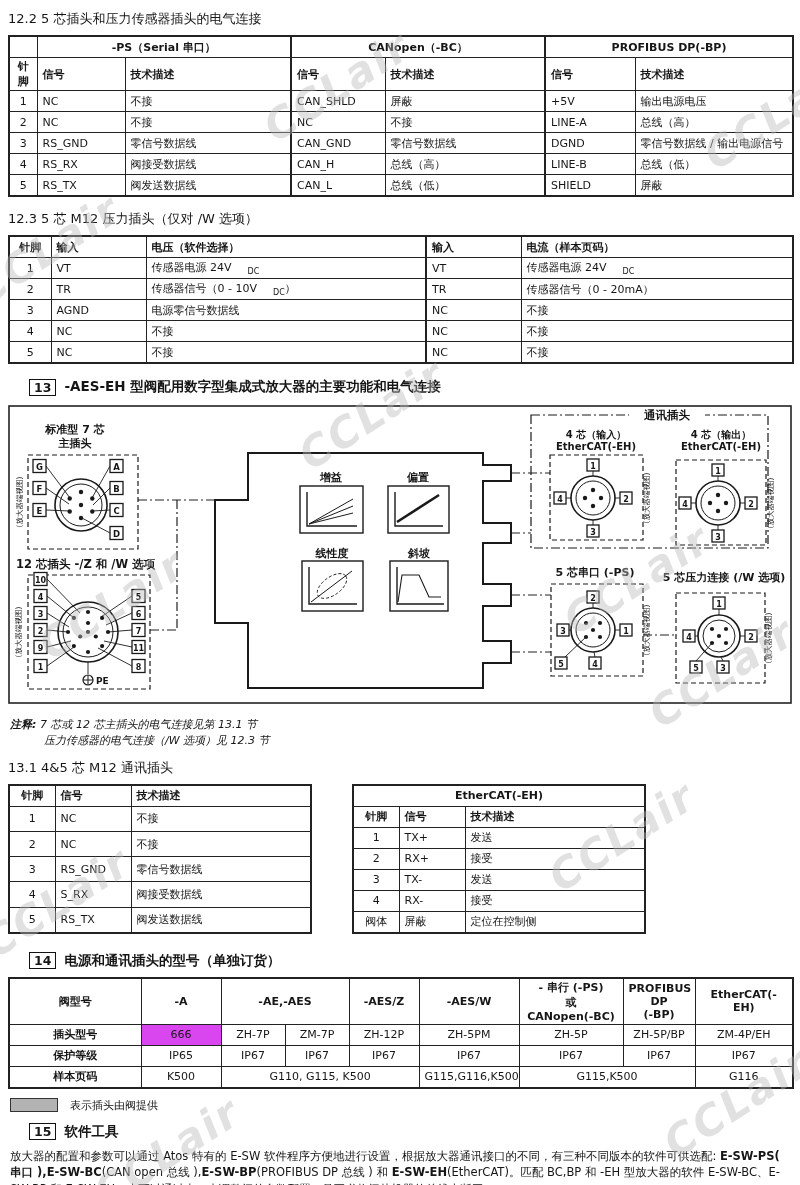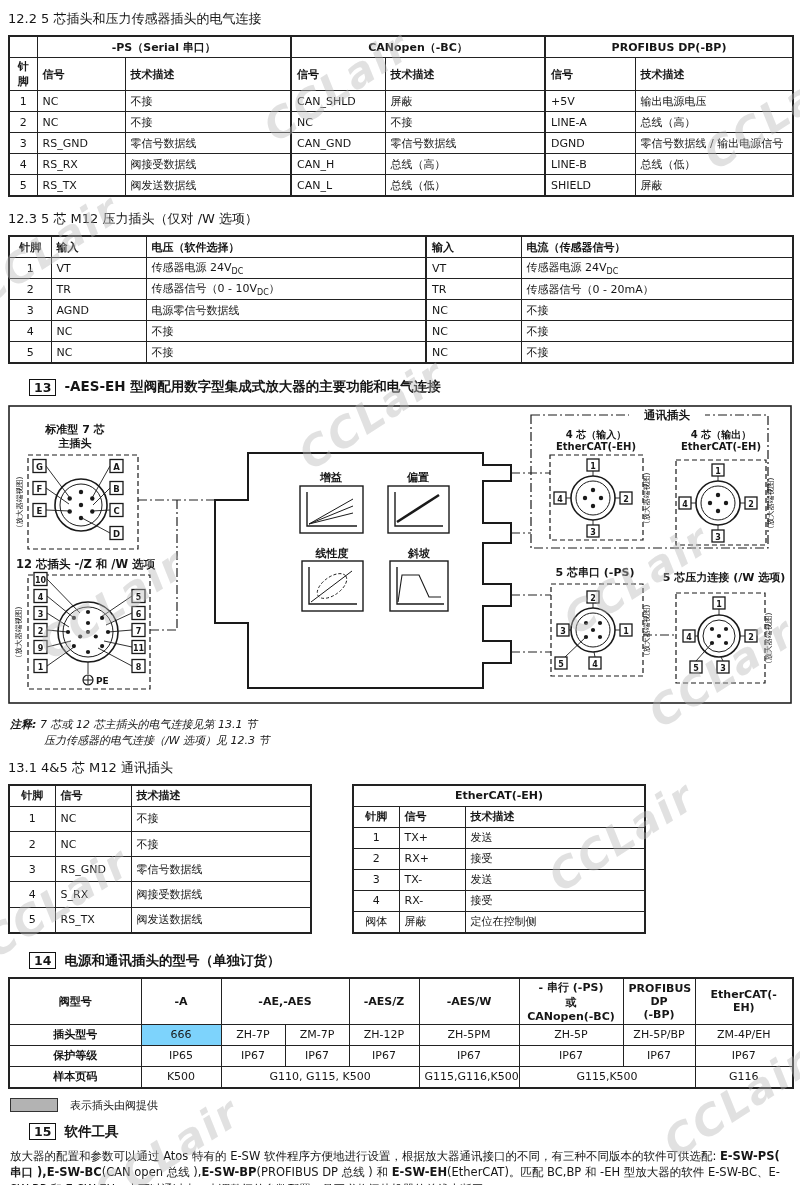--- a/index.html
+++ b/index.html
@@ -20,22 +20,22 @@
   table.dt{border-collapse:collapse;border:2px solid #222;table-layout:fixed;
            font-size:11px;margin-bottom:4px;}
   table.dt th,table.dt td{border:1px solid #222;padding:1px 5px;height:18px;
            overflow:hidden;white-space:pre-line;vertical-align:middle;text-align:left;}
   table.dt th{font-weight:bold;}
   table.dt td:first-child{text-align:center;}
   table.dt .ctr{text-align:center;}
   .bl{border-left:2px solid #222 !important;}
   table.t14 td,table.t14 th{text-align:center;}
   table.t14 td.rl{font-weight:bold;}
-  td.gray{background:#7dd3fc;}
-  sub{font-size:8px;}
+  td.gray{background:#d946ef;}
+  sub{font-size:8px;margin-left:16px;}
   
   .pair{display:flex;gap:40px;margin-bottom:6px;}
   
   .notes{font-size:11px;margin:8px 0 4px 2px;line-height:1.45;font-style:italic;}
   .notes .ind{margin-left:34px;}
   
   .legend{display:flex;align-items:center;gap:12px;font-size:11px;margin:9px 0 4px 2px;}
   .swatch{width:46px;height:12px;background:#b3b3b3;border:1px solid #333;}
   
   .bodytext{font-size:11.5px;line-height:1.42;margin:4px 0 8px 2px;width:784px;}
@@ -147,21 +147,21 @@
           <col style="width:280px">
           <col style="width:95px">
           <col style="width:272px">
         </colgroup>
       <thead>
         <tr>
           <th class="ctr">针脚</th>
           <th>输入</th>
           <th>电压（软件选择）</th>
           <th class="bl">输入</th>
-          <th>电流（传感器信号）</th>
+          <th>电流（样本页码）</th>
         </tr>
       </thead>
       <tbody>
           <tr>
             <td>1</td>
             <td>VT</td>
             <td><span>传感器电源 24V</span><sub>DC</sub></td>
             <td class="bl">VT</td>
             <td><span>传感器电源 24V</span><sub>DC</sub></td>
           </tr>

